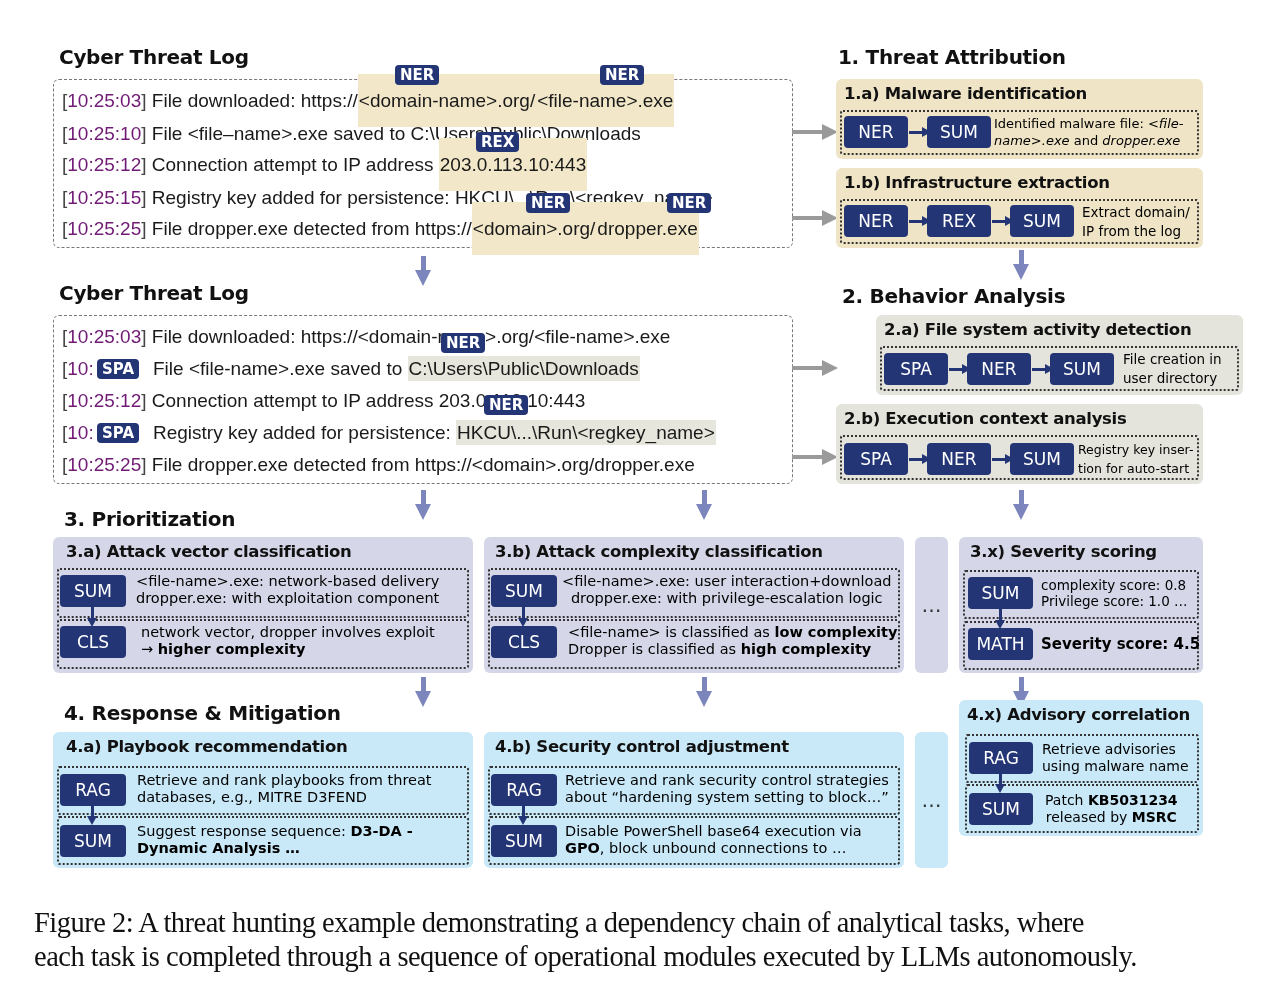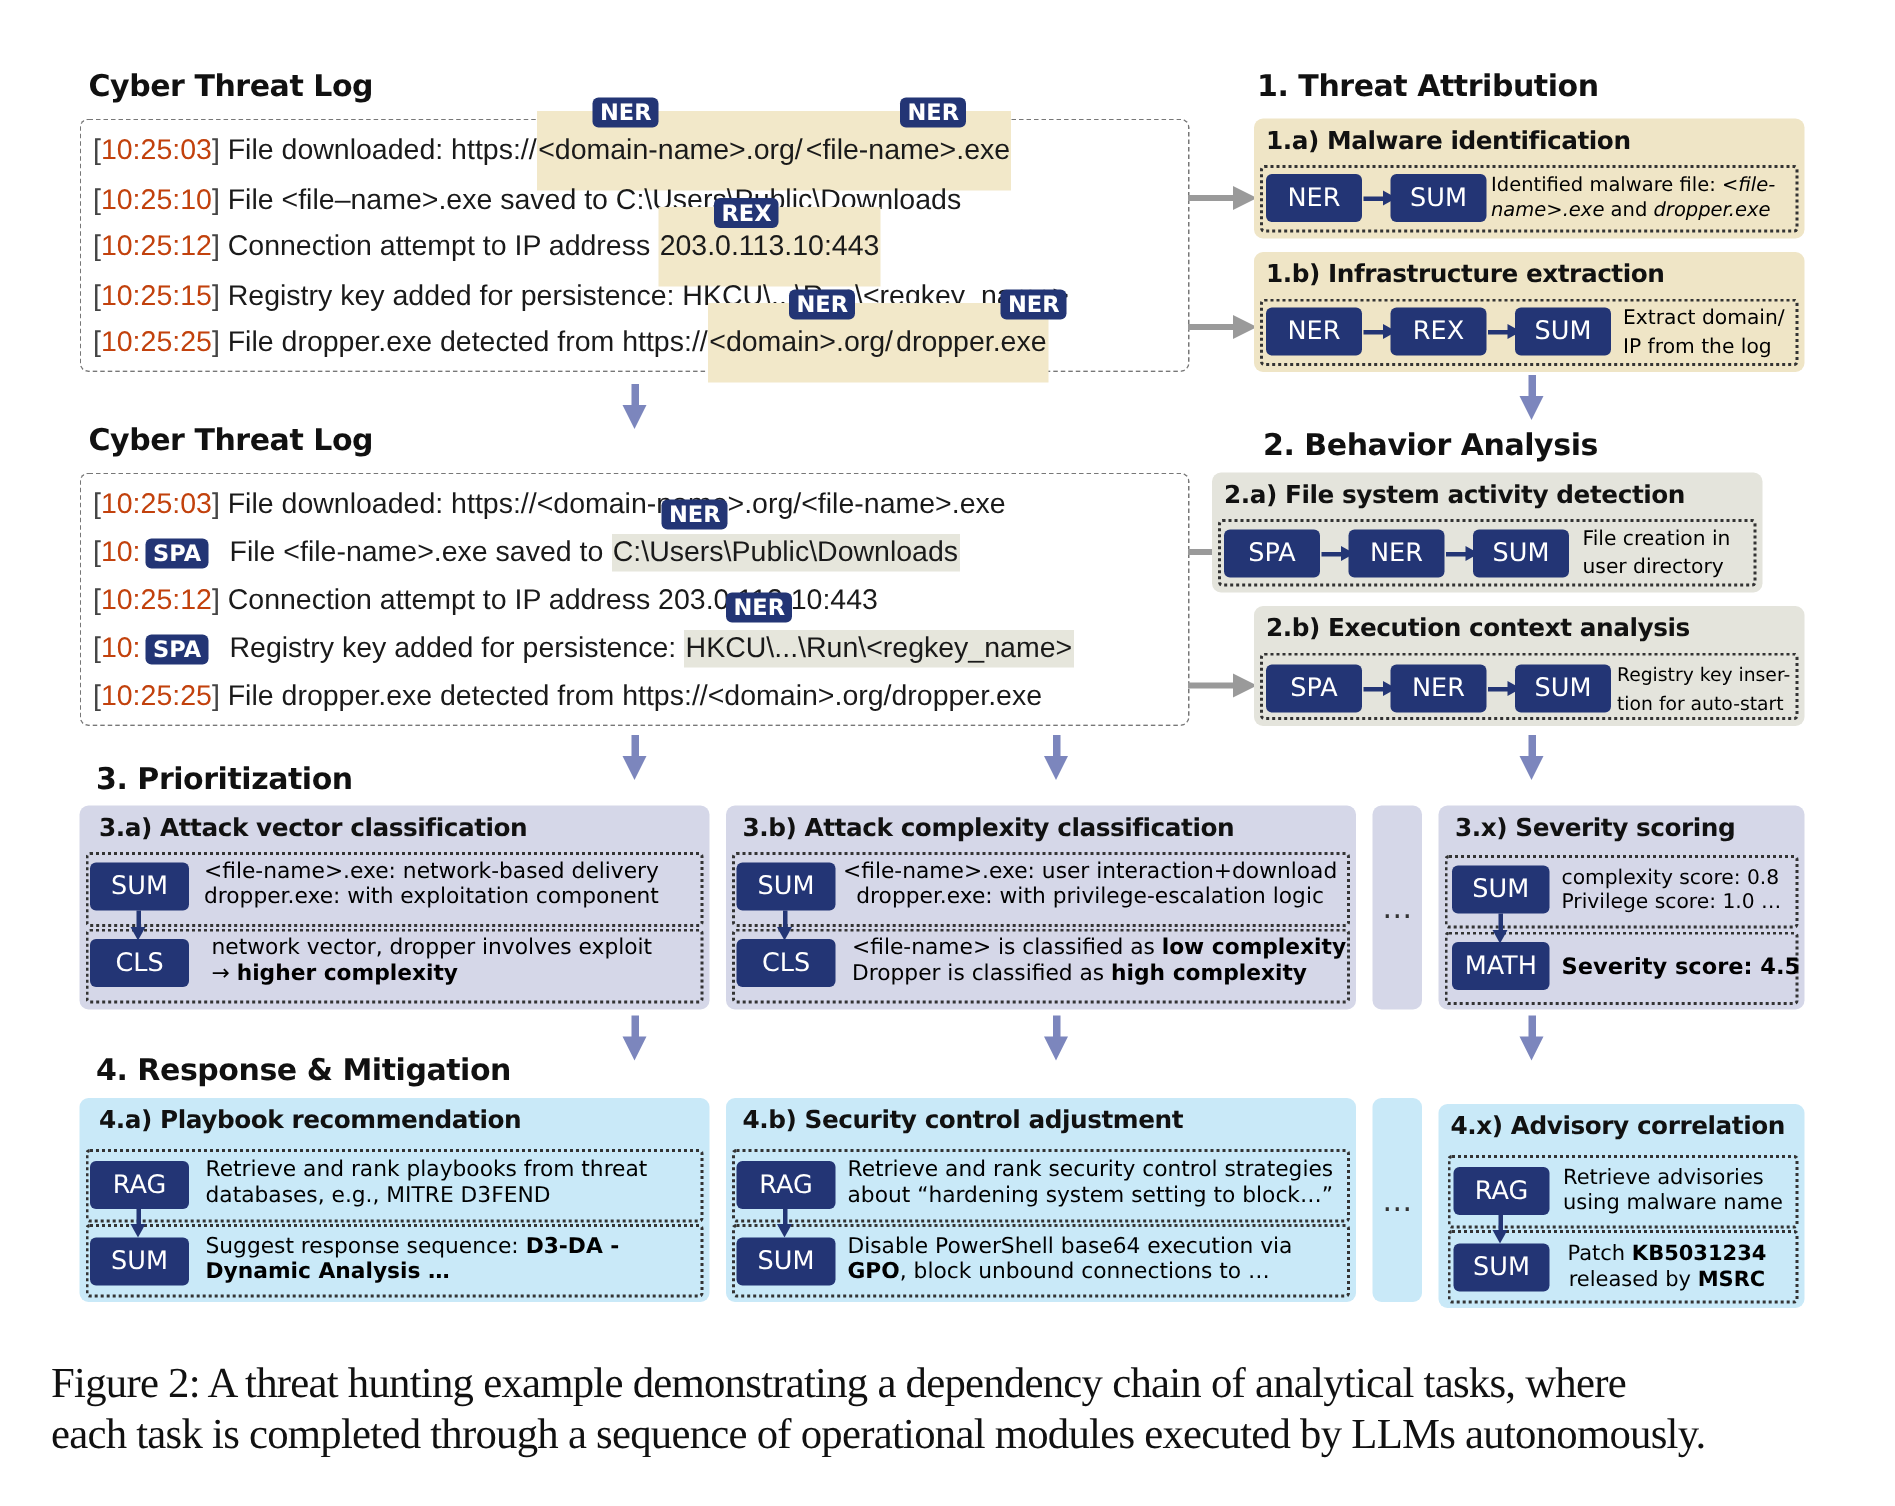--- a/index.html
+++ b/index.html
@@ -1,21 +1,21 @@
 <!DOCTYPE html>
 <html><head>
 <meta charset="utf-8">
 <style>
   * { box-sizing: border-box; margin: 0; padding: 0; }
   body { width: 1263px; height: 1004px; background: #ffffff; position: relative; font-family: "DejaVu Sans", sans-serif; color: #111; overflow: hidden; }
   .abs { position: absolute; }
   .h-title { font-weight: bold; font-size: 20px; letter-spacing: -0.3px; color: #111; }
   .log { border: 1px dashed #777; border-radius: 6px; background: #fff; }
   .log-line { position: absolute; left: 8px; font-family: "Liberation Sans", sans-serif; font-size: 19px; white-space: nowrap; color: #1a1a1a; }
-  .ts { color: #c2410c; }
+  .ts { color: #701a75; }
   .br { color: #444; }
   .hl-y { background: #f2e8c9; padding: 16px 1px; }
   .hl-g { background: #e6e6dc; padding: 2px 1px; }
   .tag { position: absolute; background: #233575; color: #fff; font-weight: bold; font-size: 15px; border-radius: 4px; padding: 1px 5px; line-height: 18px; font-family: "DejaVu Sans", sans-serif; }
   .panel { position: absolute; border-radius: 6px; }
   .p-yellow { background: #efe5c6; }
   .p-gray { background: #e4e4dc; }
   .p-lav { background: #d5d7e8; }
   .p-blue { background: #c9e9f8; }
   .p-title { position: absolute; left: 8px; top: 5px; font-weight: bold; font-size: 16.5px; white-space: nowrap; letter-spacing: -0.3px; }
@@ -92,21 +92,21 @@
   <div class="mod" style="left:91px; top:37px; width:64px;">REX</div>
   <div class="marrow" style="left:156px; top:52px; width:14px;"></div>
   <div class="mod" style="left:174px; top:37px; width:64px;">SUM</div>
   <div class="desc desc-s" style="left:246px; top:35px;"><span>Extract domain/</span><br><span>IP from the log</span></div>
 </div>
 
 <div class="varrow" style="left:1019px; top:250px; height:16px;"></div>
 
 <div class="abs h-title" style="left:842px; top:284px;">2. Behavior Analysis</div>
 
-<div class="panel p-gray" style="left:808px; top:315px; width:367px; height:80px;">
+<div class="panel p-gray" style="left:876px; top:315px; width:367px; height:80px;">
   <div class="p-title">2.a) File system activity detection</div>
   <div class="dots" style="left:4px; top:31px; width:359px; height:45px;"></div>
   <div class="mod" style="left:8px; top:38px; width:64px;">SPA</div>
   <div class="marrow" style="left:73px; top:53px; width:14px;"></div>
   <div class="mod" style="left:91px; top:38px; width:64px;">NER</div>
   <div class="marrow" style="left:156px; top:53px; width:14px;"></div>
   <div class="mod" style="left:174px; top:38px; width:64px;">SUM</div>
   <div class="desc desc-s" style="left:247px; top:35px;"><span>File creation in</span><br><span>user directory</span></div>
 </div>
 
@@ -185,21 +185,21 @@
   <div class="dots" style="left:4px; top:84px; width:412px; height:49px;"></div>
   <div class="mod" style="left:7px; top:42px; width:66px;">RAG</div>
   <div class="vmarrow" style="left:38px; top:74px; height:11px;"></div>
   <div class="mod" style="left:7px; top:93px; width:66px;">SUM</div>
   <div class="desc" style="left:81px; top:40px; font-size:14.5px;"><span>Retrieve and rank security control strategies</span><br><span>about “hardening system setting to block…”</span></div>
   <div class="desc" style="left:81px; top:91px; font-size:14.5px;"><span>Disable PowerShell base64 execution via</span><br><b>GPO</b><span>, block unbound connections to …</span></div>
 </div>
 
 <div class="ellipsis-panel p-blue" style="left:915px; top:732px; width:33px; height:136px; line-height:136px;">…</div>
 
-<div class="panel p-blue" style="left:959px; top:736px; width:244px; height:136px;">
+<div class="panel p-blue" style="left:959px; top:700px; width:244px; height:136px;">
   <div class="p-title" style="left:8px;">4.x) Advisory correlation</div>
   <div class="dots" style="left:6px; top:34px; width:234px; height:49px;"></div>
   <div class="dots" style="left:6px; top:84px; width:234px; height:49px;"></div>
   <div class="mod" style="left:10px; top:42px; width:64px;">RAG</div>
   <div class="vmarrow" style="left:40px; top:74px; height:11px;"></div>
   <div class="mod" style="left:10px; top:93px; width:64px;">SUM</div>
   <div class="desc" style="left:83px; top:41px; font-size:14px;"><span>Retrieve advisories</span><br><span>using malware name</span></div>
   <div class="desc" style="left:86px; top:92px; font-size:14px; text-align:center;"><span>Patch </span><b>KB5031234</b><br><span>released by </span><b>MSRC</b></div>
 </div>
 

